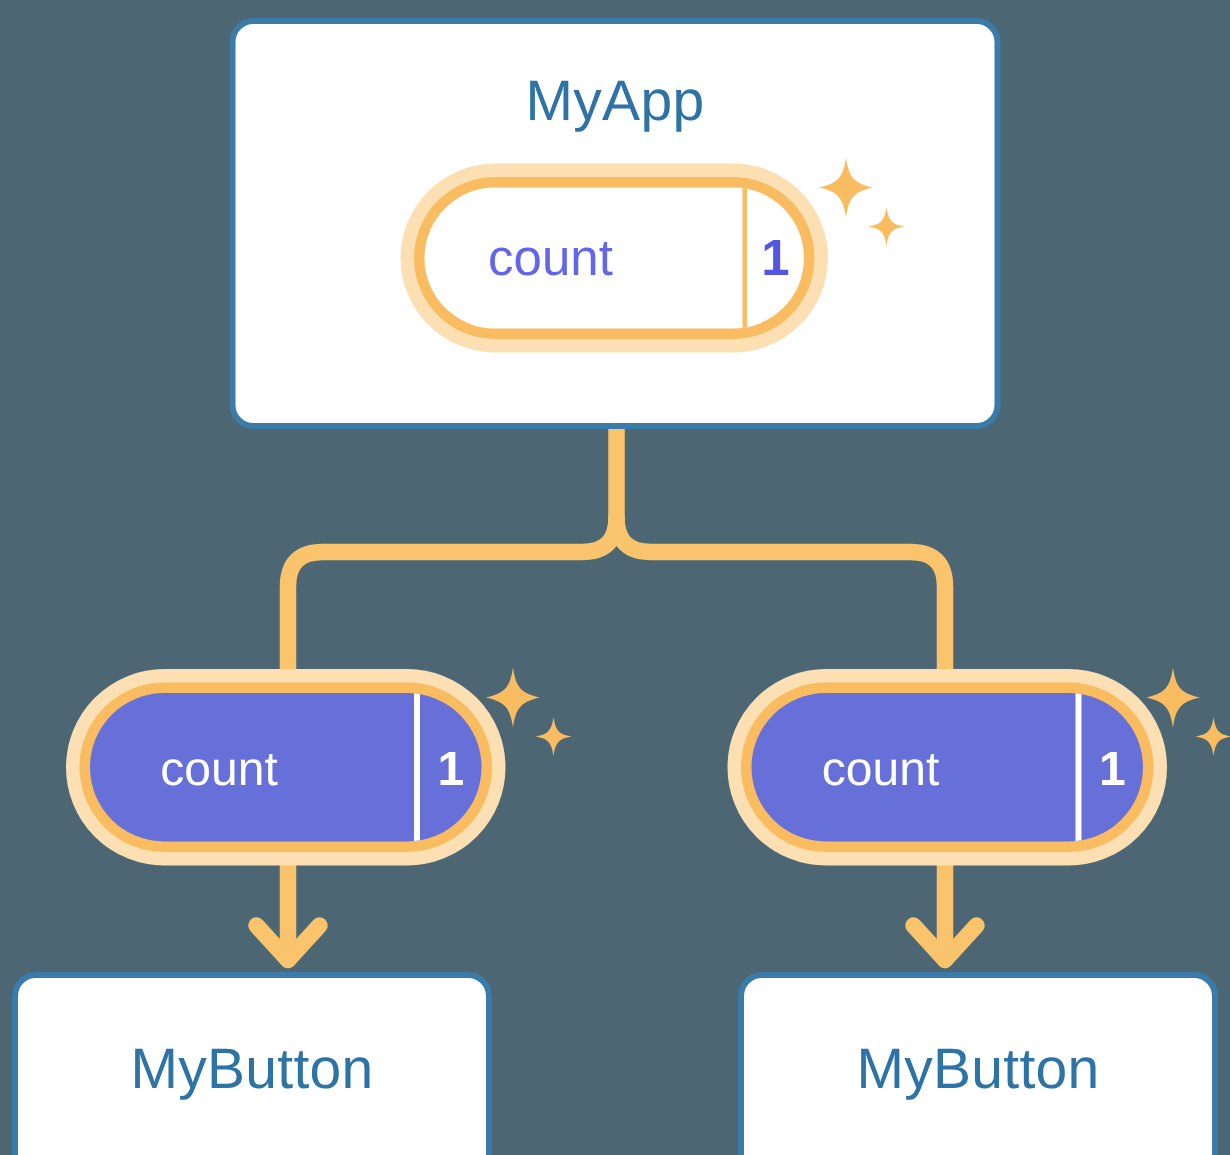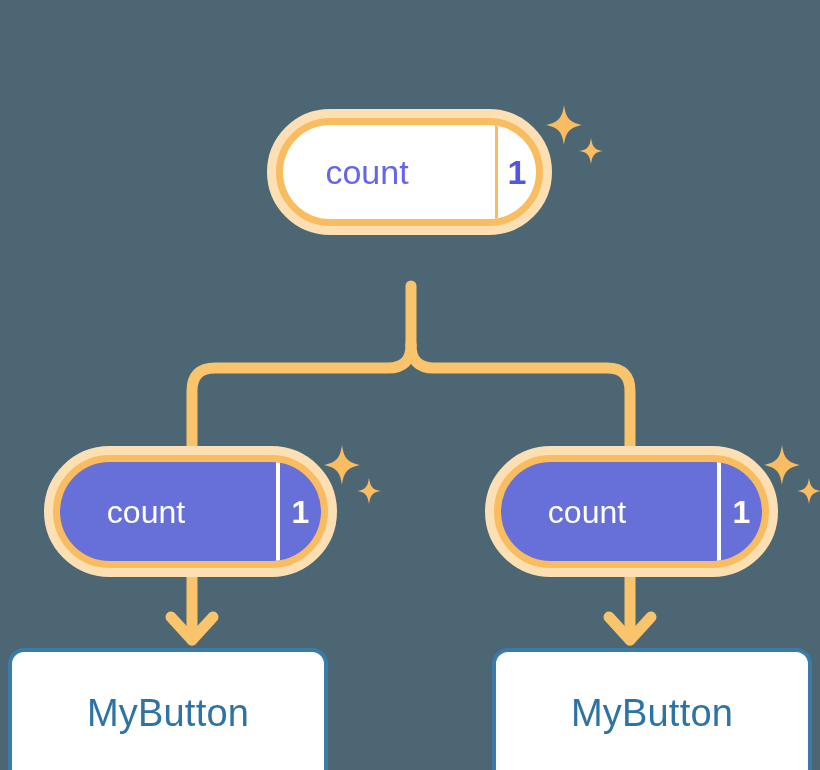--- a/index.html
+++ b/index.html
@@ -170,20 +170,23 @@
 
       <path d="M192 576 L192 640"></path>
       <path d="M630 576 L630 640"></path>
     </g>
     <g stroke="#f9c46b" stroke-width="11" stroke-linecap="round" stroke-linejoin="round" fill="none">
       <path d="M171 617 L192 640 L213 617"></path>
       <path d="M609 617 L630 640 L651 617"></path>
     </g>
   </svg>
 
+  <div id="card-myapp" class="comp-card">
+    <div class="comp-title">MyApp</div>
+  </div>
 
   <div id="pill-app" class="pill-wrap">
     <div class="pill light">
       <div class="pill-inner">
         <div class="pill-key">count</div>
         <div class="pill-val">1</div>
       </div>
     </div>
   </div>
 

